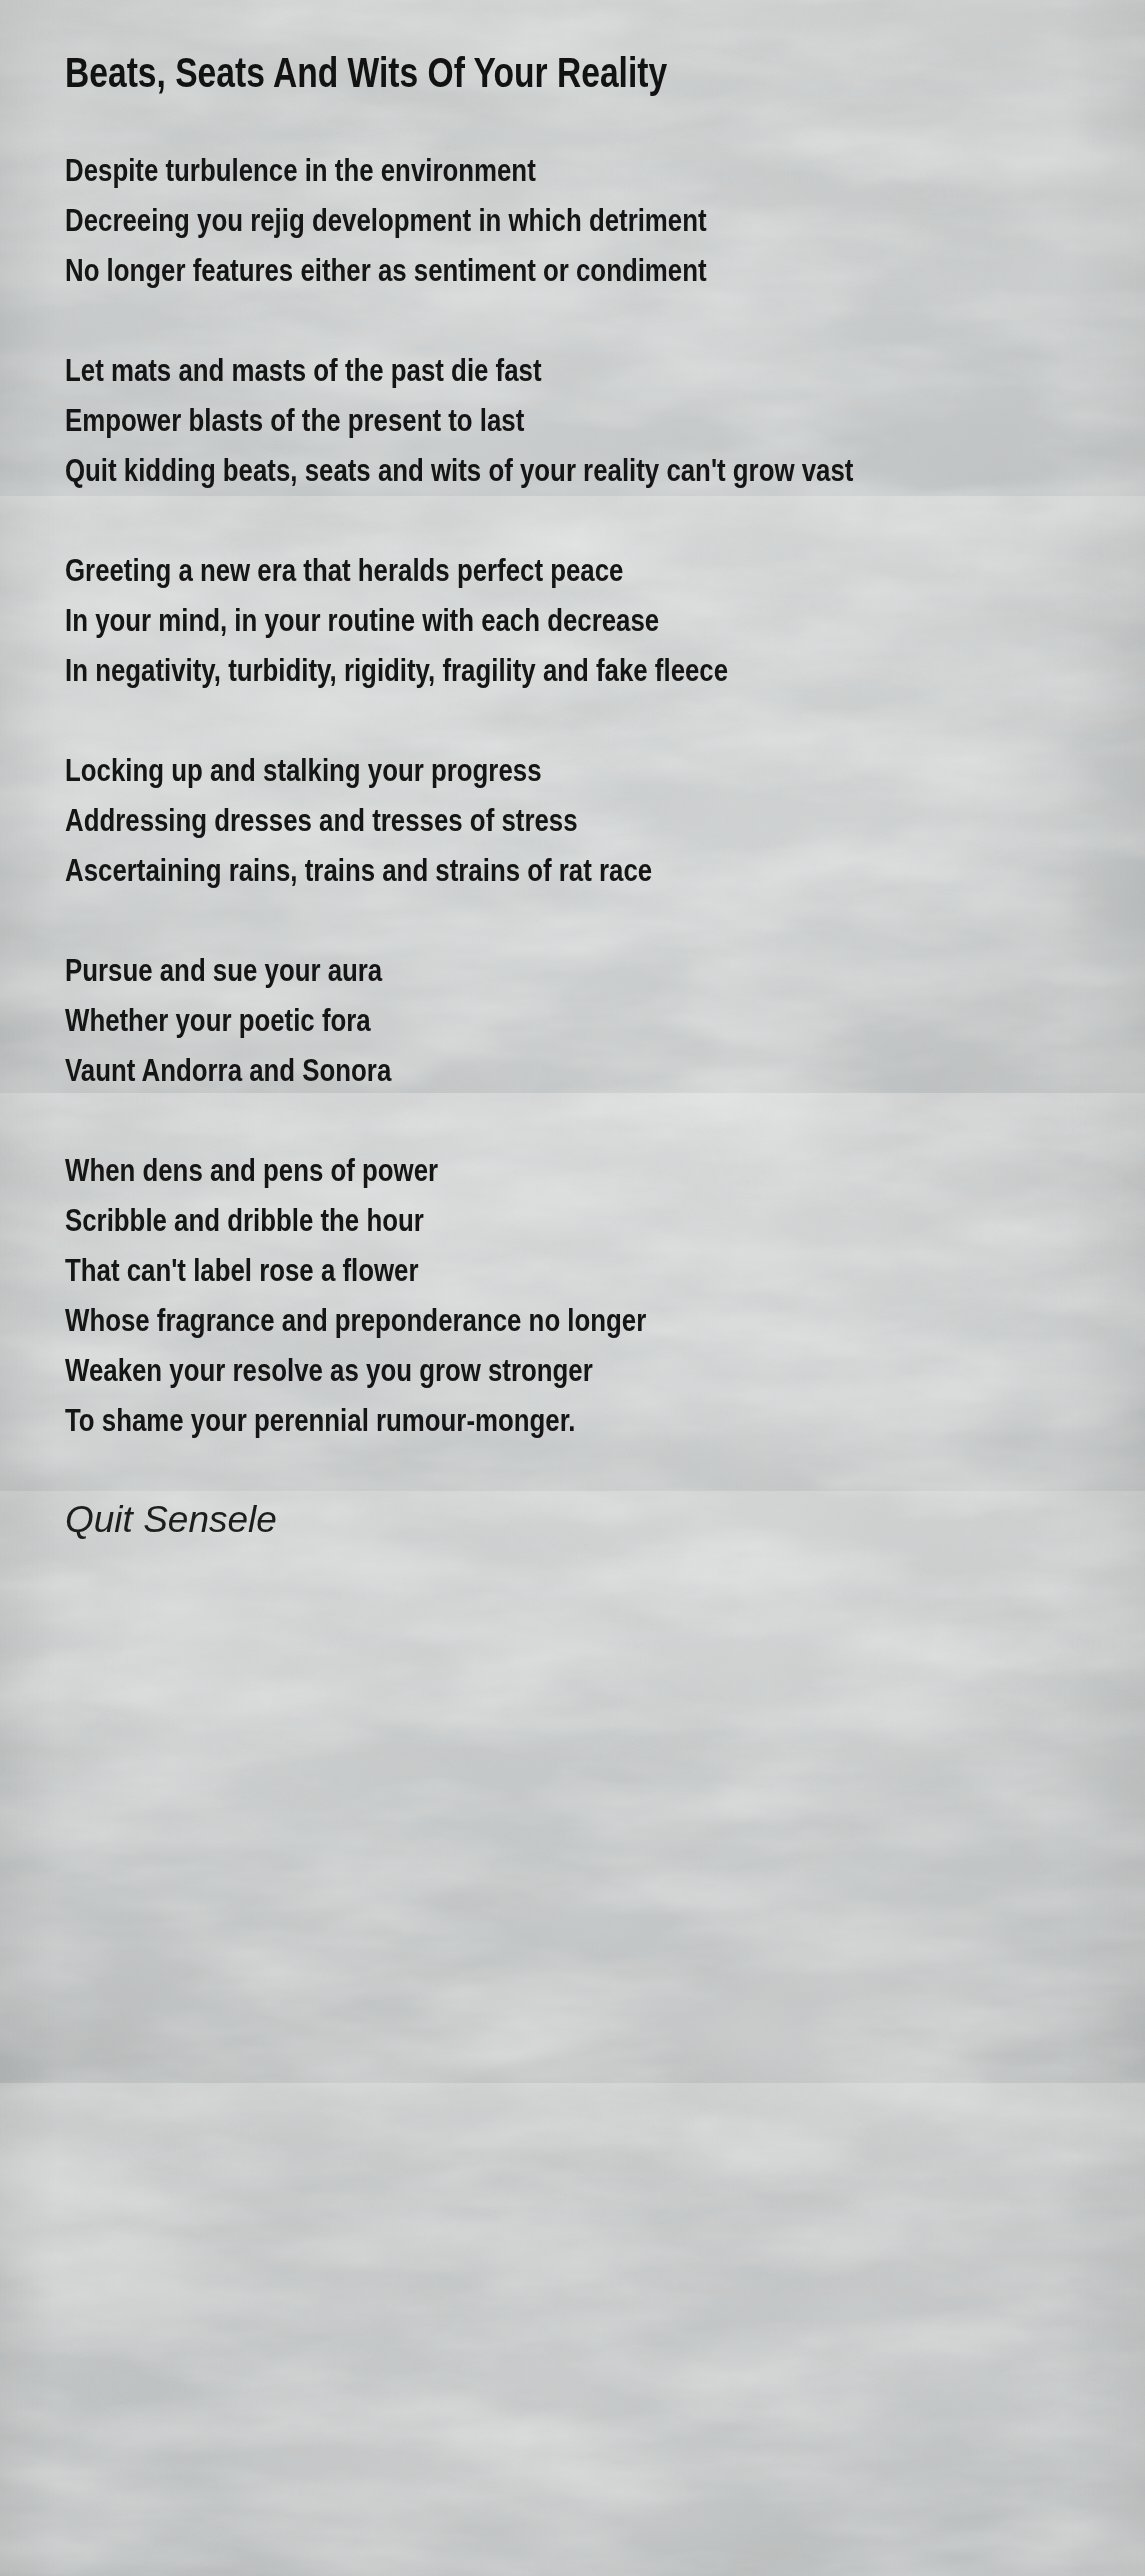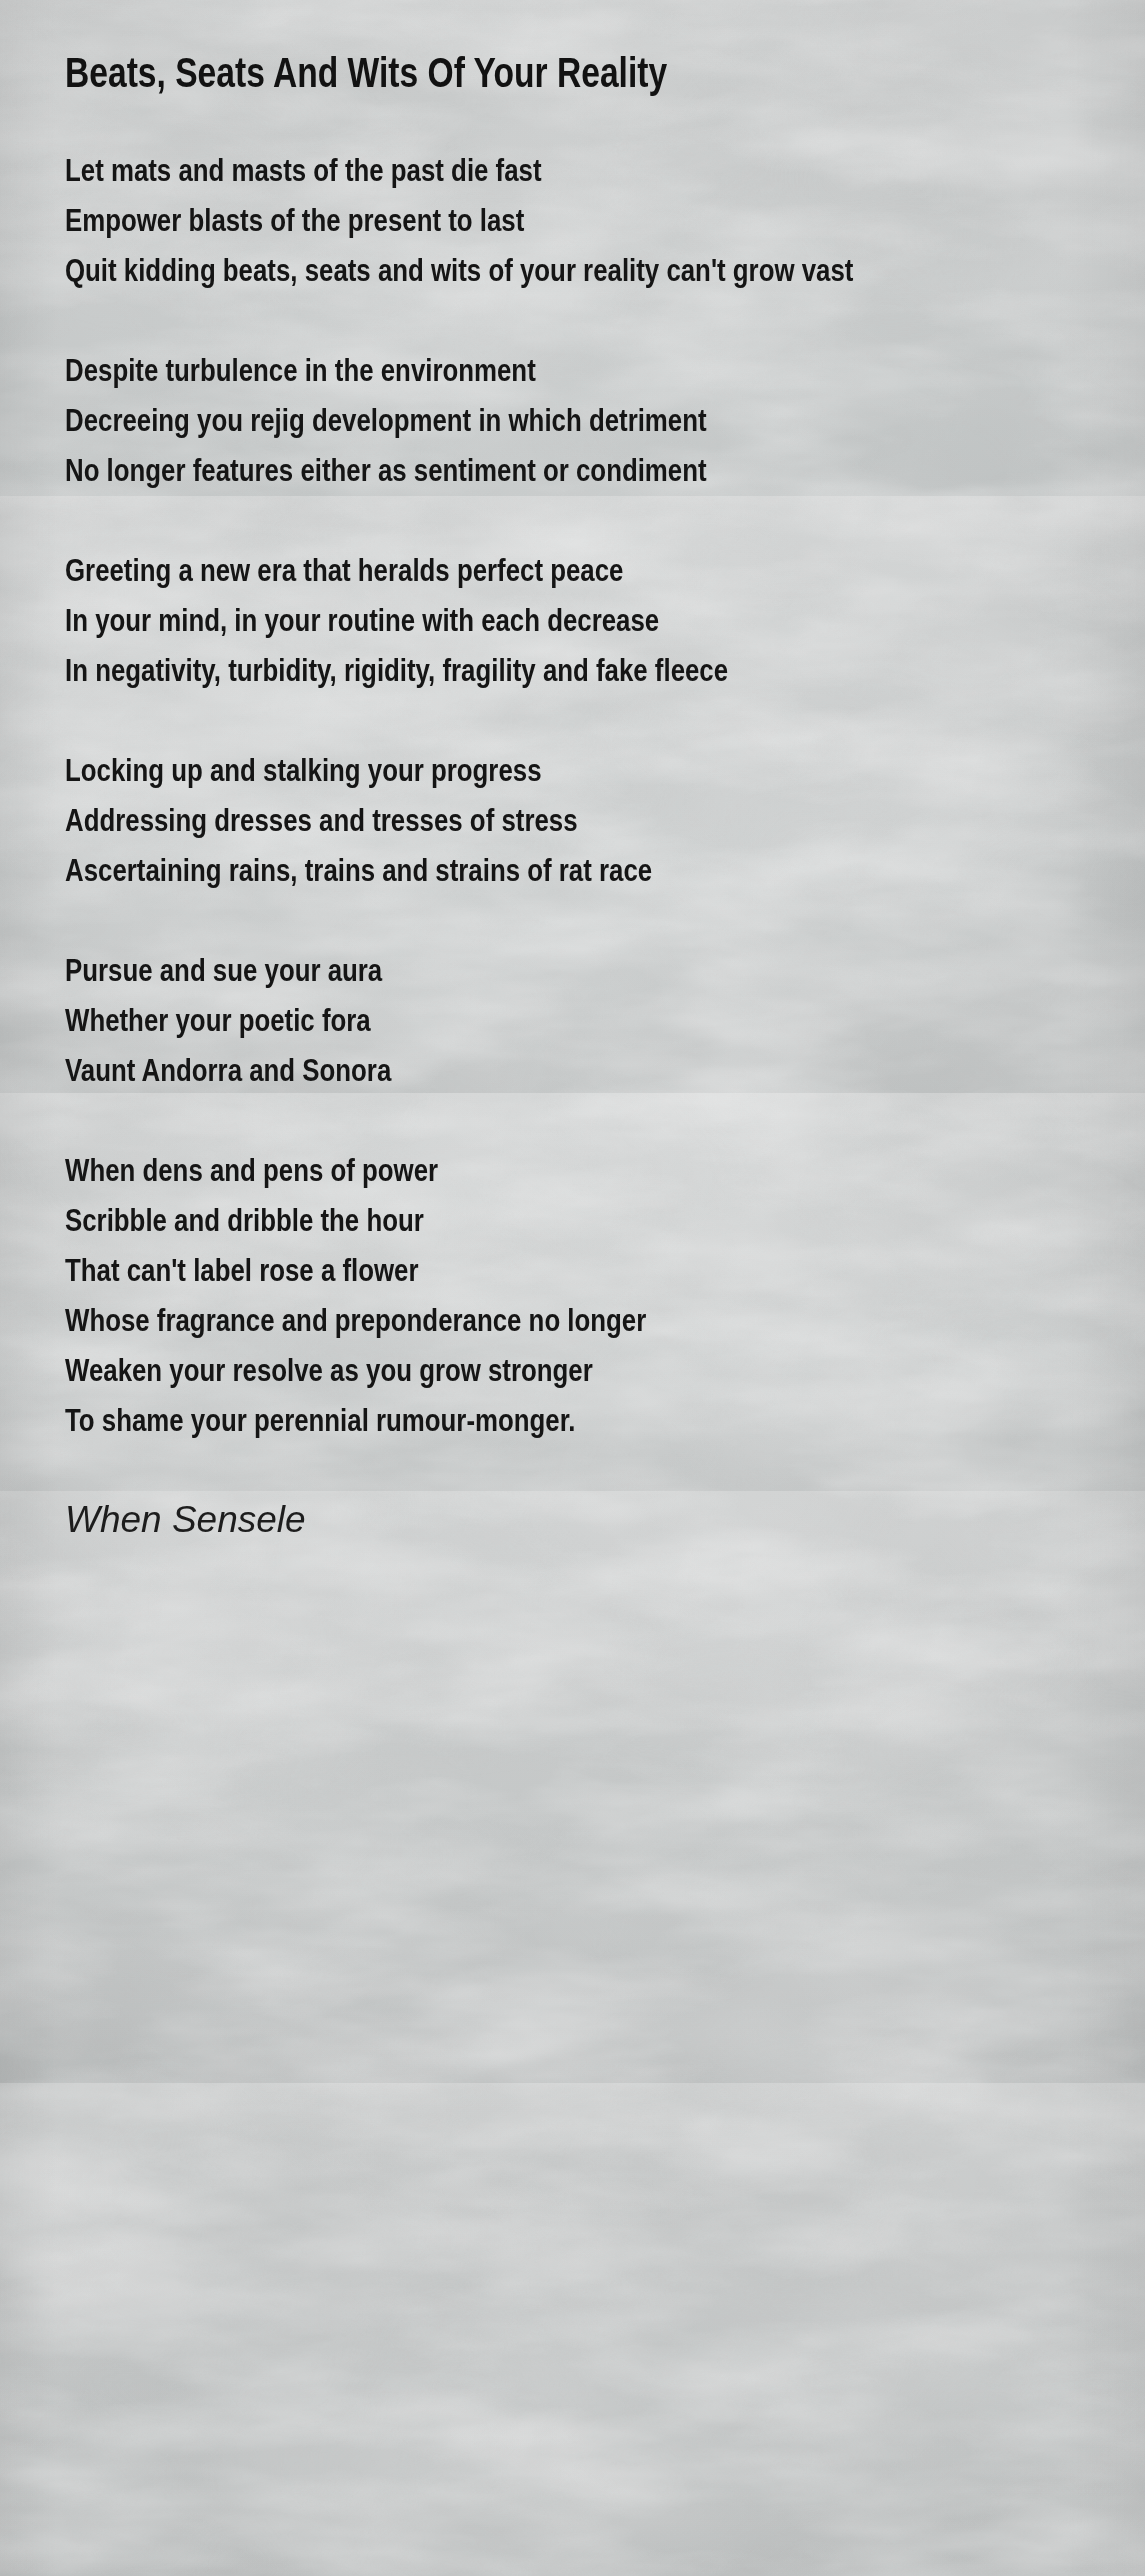--- a/index.html
+++ b/index.html
@@ -112,29 +112,29 @@
     <rect x="-320" y="-320" width="1840" height="3340" filter="url(#fib2)" opacity="0.35"></rect>
   </g>
 </svg>
 
 <div class="vignette"></div>
 
 <main>
   <h1 class="title">Beats, Seats And Wits Of Your Reality</h1>
 
   <section class="stanza">
+    <p class="line">Despite turbulence in the environment</p>
+    <p class="line">Decreeing you rejig development in which detriment</p>
+    <p class="line">No longer features either as sentiment or condiment</p>
+  </section>
+
+  <section class="stanza">
     <p class="line">Let mats and masts of the past die fast</p>
     <p class="line">Empower blasts of the present to last</p>
     <p class="line">Quit kidding beats, seats and wits of your reality can't grow vast</p>
-  </section>
-
-  <section class="stanza">
-    <p class="line">Despite turbulence in the environment</p>
-    <p class="line">Decreeing you rejig development in which detriment</p>
-    <p class="line">No longer features either as sentiment or condiment</p>
   </section>
 
 
 
 
 
   <section class="stanza">
     <p class="line">Greeting a new era that heralds perfect peace</p>
     <p class="line">In your mind, in your routine with each decrease</p>
     <p class="line">In negativity, turbidity, rigidity, fragility and fake fleece</p>
@@ -155,15 +155,15 @@
 
   <section class="stanza">
     <p class="line">When dens and pens of power</p>
     <p class="line">Scribble and dribble the hour</p>
     <p class="line">That can't label rose a flower</p>
     <p class="line">Whose fragrance and preponderance no longer</p>
     <p class="line">Weaken your resolve as you grow stronger</p>
     <p class="line">To shame your perennial rumour-monger.</p>
   </section>
 
-  <p class="author">When Sensele</p>
+  <p class="author">Quit Sensele</p>
 </main>
 
 
 </body></html>

